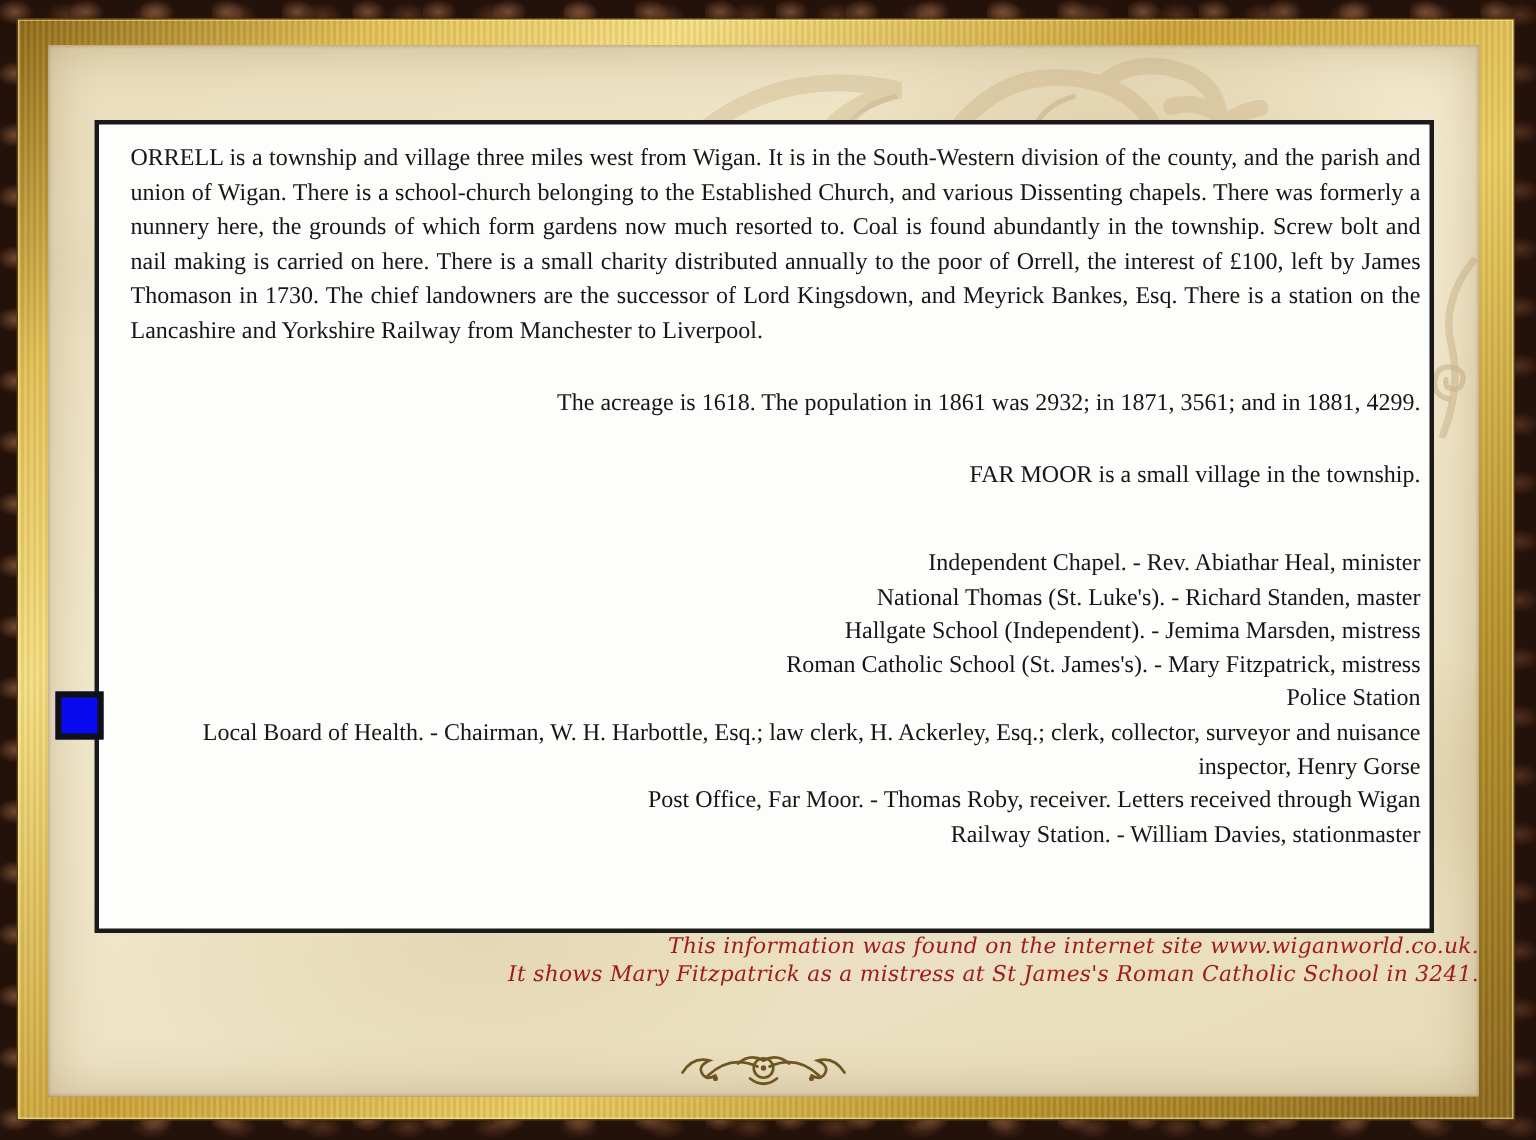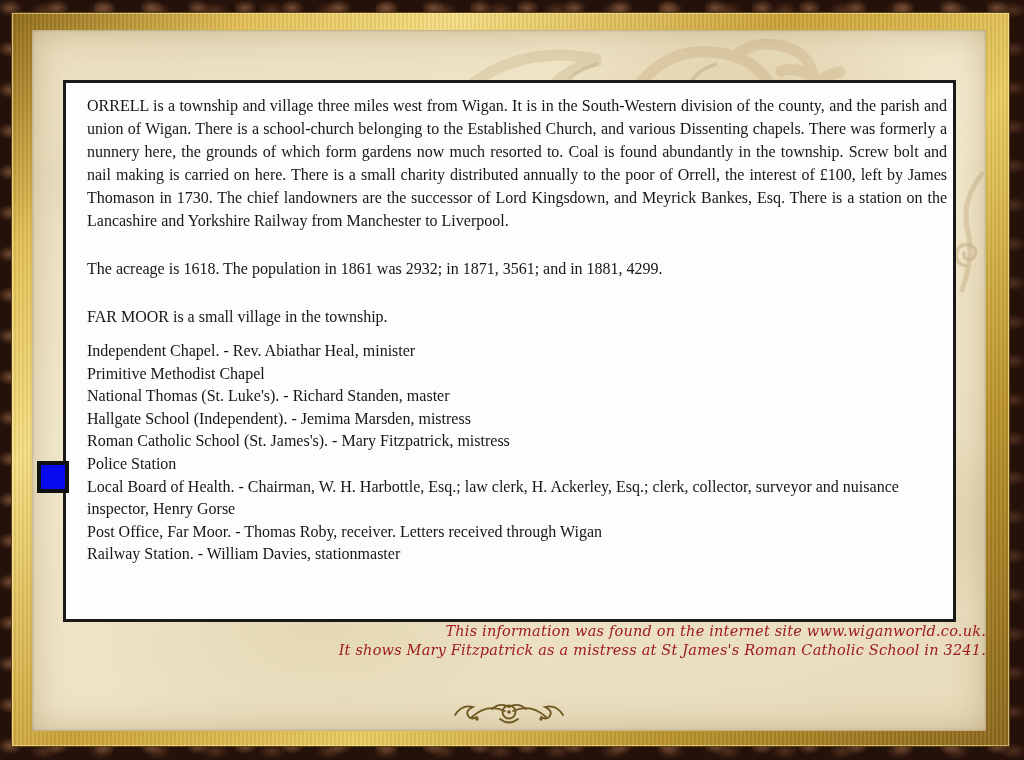--- a/index.html
+++ b/index.html
@@ -61,22 +61,22 @@
     width: 893px; height: 542px;
     background: #fdfdfb;
     border: 3px solid #1a1a1a;
     padding: 11px 6px 10px 21px;
     color: #161616;
     font-size: 16px;
     line-height: 23px;
     z-index: 2;
   }
   .text-box p.just { text-align: justify; }
-  .text-box .para-gap  { margin-top: 25px; }
-  .directory { list-style: none; margin-top: 12px; line-height: 22.6px; }
+  .text-box .para-gap  { margin-top: 25px; text-align: right; }
+  .directory { list-style: none; margin-top: 37px; line-height: 22.6px; text-align: right; }
 
   
   .caption {
     position: absolute;
     left: 0; right: 0; top: 592px;
     text-align: right;
     font-family: "DejaVu Serif", serif;
     font-style: italic;
     font-size: 14.5px;
     line-height: 19px;
@@ -132,21 +132,20 @@
           <path d="M16 96 q-12 -3 -9 -14 q2 -9 12 -7 q8 2 6 10 q-2 6 -8 4 q-4 -1 -3 -6" stroke-width="3.5" opacity=".7"></path>
         </g>
       </svg>
 
       <div class="text-box">
         <p class="just">ORRELL is a township and village three miles west from Wigan. It is in the South-Western division of the county, and the parish and union of Wigan. There is a school-church belonging to the Established Church, and various Dissenting chapels. There was formerly a nunnery here, the grounds of which form gardens now much resorted to. Coal is found abundantly in the township. Screw bolt and nail making is carried on here. There is a small charity distributed annually to the poor of Orrell, the interest of £100, left by James Thomason in 1730. The chief landowners are the successor of Lord Kingsdown, and Meyrick Bankes, Esq. There is a station on the Lancashire and Yorkshire Railway from Manchester to Liverpool.</p>
         <p class="para-gap">The acreage is 1618. The population in 1861 was 2932; in 1871, 3561; and in 1881, 4299.</p>
         <p class="para-gap">FAR MOOR is a small village in the township.</p>
         <ul class="directory">
           <li>Independent Chapel. - Rev. Abiathar Heal, minister</li>
-          <li>Primitive Methodist Chapel</li>
           <li>National Thomas (St. Luke's). - Richard Standen, master</li>
           <li>Hallgate School (Independent). - Jemima Marsden, mistress</li>
           <li>Roman Catholic School (St. James's). - Mary Fitzpatrick, mistress</li>
           <li>Police Station</li>
           <li>Local Board of Health. - Chairman, W. H. Harbottle, Esq.; law clerk, H. Ackerley, Esq.; clerk, collector, surveyor and nuisance inspector, Henry Gorse</li>
           <li>Post Office, Far Moor. - Thomas Roby, receiver. Letters received through Wigan</li>
           <li>Railway Station. - William Davies, stationmaster</li>
         </ul>
       </div>
 

